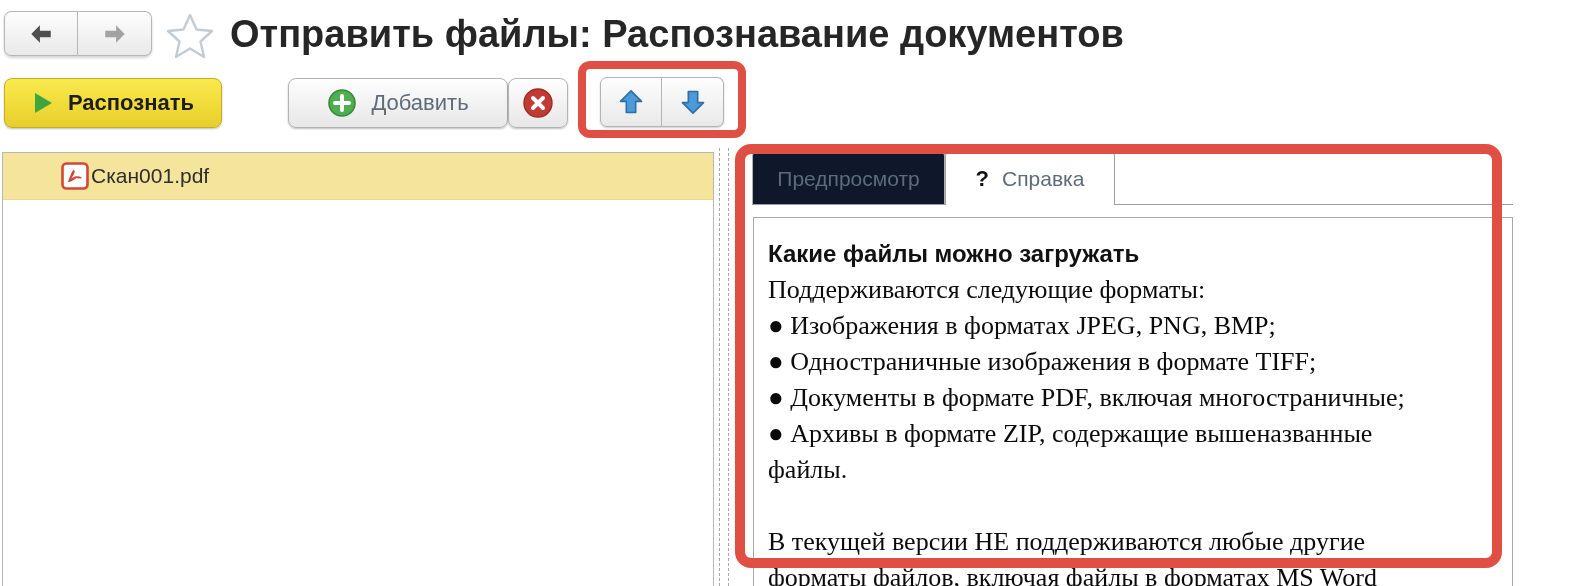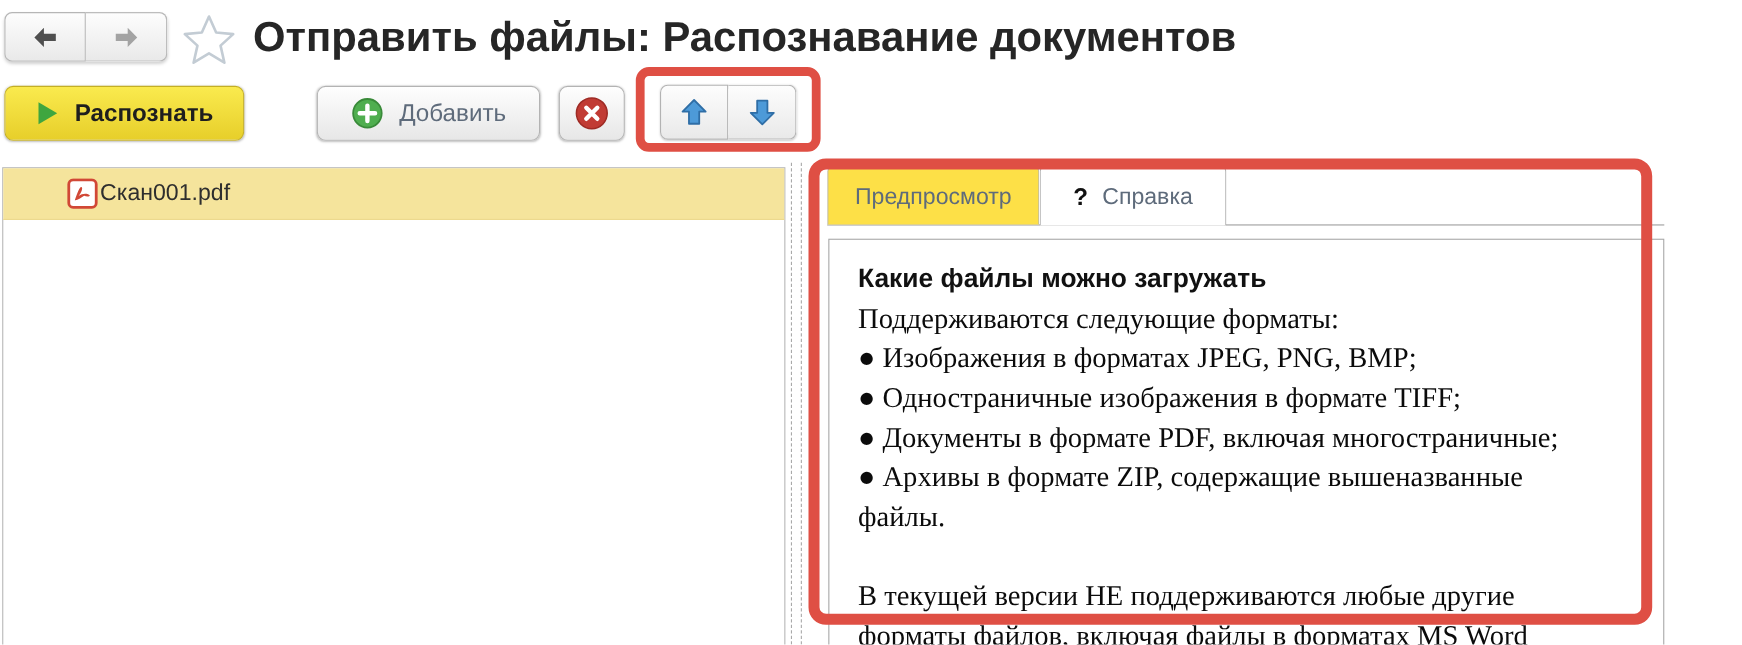--- a/index.html
+++ b/index.html
@@ -19,21 +19,21 @@
   .page-title { position:absolute; left:230px; top:13px; font-size:38px; font-weight:600;
     color:#262626; white-space:nowrap; }
 
   
   .btn { position:absolute; top:78px; height:50px; display:flex; align-items:center;
     border-radius:8px; border:1px solid #b3b3b3; background:linear-gradient(#fefefe,#e7e7e7);
     box-shadow:0 1px 2px rgba(0,0,0,0.25); cursor:pointer; font-size:22px; }
   .btn-recognize { left:4px; width:218px; justify-content:center; gap:14px;
     background:linear-gradient(#faea4e,#e7cf2a); border-color:#c3ae25;
     font-weight:bold; color:#1e1e1e; }
-  .btn-add { left:288px; width:203px; justify-content:center; gap:14px; color:#5e6b7b; }
+  .btn-add { left:288px; width:220px; justify-content:center; gap:14px; color:#5e6b7b; }
   .btn-delete { left:508px; width:60px; justify-content:center; }
 
   .move-group { position:absolute; left:600px; top:77px; display:flex;
     border-radius:7px; box-shadow:0 1px 2px rgba(0,0,0,0.2); }
   .move-btn { width:62px; height:50px; display:flex; align-items:center; justify-content:center;
     background:linear-gradient(#fdfdfd,#e9e9e9); border:1px solid #b3b3b3; cursor:pointer; }
   .move-btn.up { border-radius:7px 0 0 7px; }
   .move-btn.down { border-radius:0 7px 7px 0; border-left:none; }
 
   
@@ -53,32 +53,32 @@
   .table-row.selected { background:#f5e49c; border-bottom:1px solid #ecd98e; }
 
   .splitter { position:absolute; left:719px; top:148px; width:10px; height:438px;
     border-left:1px dashed #a9a9a9; border-right:1px dashed #a9a9a9; cursor:col-resize; }
 
   
   .tabbar-line { position:absolute; left:752px; top:204px; width:761px; height:0;
     border-top:1px solid #9e9e9e; }
   .tab { position:absolute; top:152px; display:flex; align-items:center; justify-content:center;
     font-size:21px; color:#5e6b7b; cursor:pointer; }
-  .tab-preview { left:752px; width:193px; height:52px; background:#fde047;
+  .tab-preview { left:752px; width:193px; height:52px; background:#0f172a;
     border:1px solid #b2b2b2; border-bottom:none; border-radius:4px 4px 0 0; }
   .tab-help { left:945px; width:170px; height:53px; background:#ffffff;
     border:1px solid #9e9e9e; border-bottom:none; border-radius:4px 4px 0 0;
     gap:13px; z-index:5; }
   .tab-help .qmark { font-weight:bold; color:#111; font-size:22px; }
 
   .help-box { position:absolute; left:753px; top:217px; width:760px; height:380px;
     background:#fff; border:1px solid #a8a8a8; overflow:hidden;
     padding:18px 0 0 14px; }
   .hline { font-family:"Liberation Serif", serif; font-size:26px; line-height:36px;
-    min-height:36px; color:#0b0b0b; white-space:nowrap;margin-left:12px; }
+    min-height:36px; color:#0b0b0b; white-space:nowrap; }
   .hline.heading { font-family:"Liberation Sans", sans-serif; font-weight:bold;
     font-size:24px; color:#111; }
 
   svg { display:block; }
 </style>
 </head>
 <body>
 
 <div class="nav-group">
   <div class="nav-btn first">

